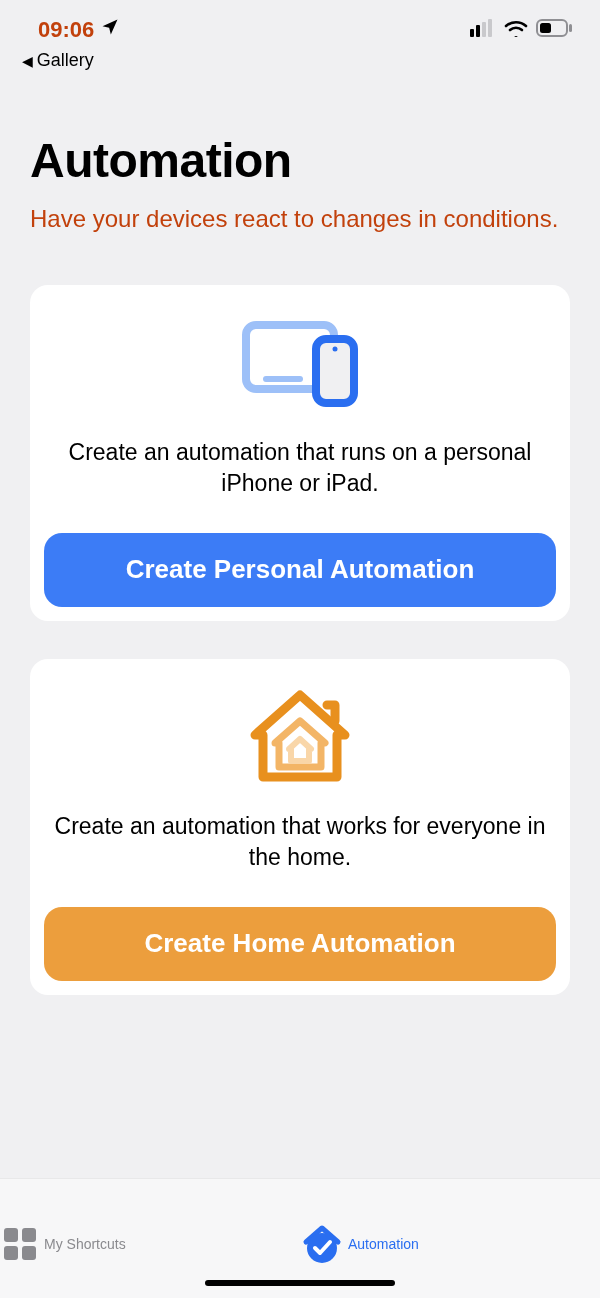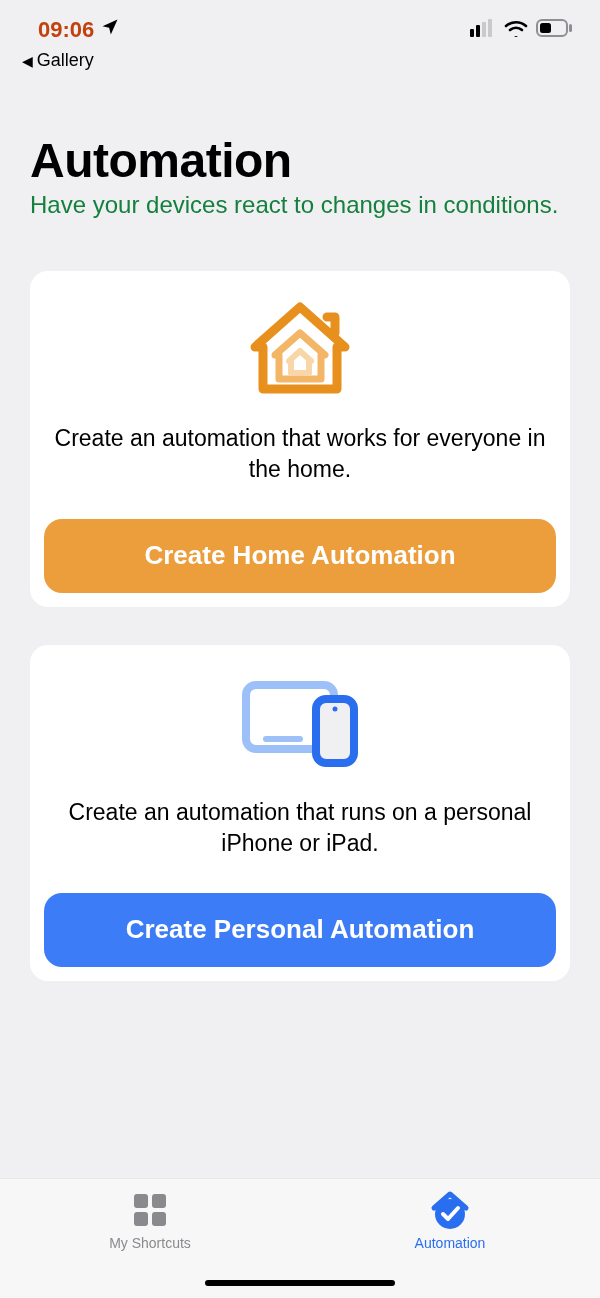--- a/index.html
+++ b/index.html
@@ -41,23 +41,24 @@
     .page {
       padding: 62px 30px 0 30px;
     }
     .page-title {
       font-size: 48px;
       font-weight: 800;
       letter-spacing: -0.5px;
       color: #000;
     }
     .page-subtitle {
+      margin-top: 14px;
       font-size: 24px;
       font-weight: 400;
-      color: #15803d;
+      color: #c2410c;
       line-height: 1.45;
     }
 
     .card {
       background: #fff;
       border-radius: 18px;
       margin-top: 48px;
       padding: 28px 14px 14px 14px;
       display: flex;
       flex-direction: column;
@@ -94,21 +95,21 @@
       left: 0; right: 0;
       height: 120px;
       background: #f7f7f8;
       border-top: 1px solid rgba(0,0,0,0.06);
       display: flex;
       padding-top: 10px;
     }
     .tab {
       flex: 1;
       display: flex;
-      flex-direction: column;
+      flex-direction: row;
       align-items: center;
       gap: 4px;
       cursor: pointer;
     }
     .tab-icon { height: 42px; display: flex; align-items: center; justify-content: center; }
     .tab-label { font-size: 14px; color: #8a8a8e; font-weight: 500; }
     .tab.active .tab-label { color: #2a6ef0; }
 
     .home-indicator {
       position: absolute;
@@ -163,42 +164,42 @@
   <span class="tri">◀</span>
   <span>Gallery</span>
 </div>
 
 <div class="page">
   <h1 class="page-title">Automation</h1>
   <p class="page-subtitle">Have your devices react to changes in conditions.</p>
 
   <div class="card">
     <div class="card-icon">
+      <svg width="120" height="88" viewBox="0 0 120 88">
+        <rect x="6" y="6" width="88" height="64" rx="10" fill="none" stroke="#9dc0f8" stroke-width="8"></rect>
+        <line x1="26" y1="60" x2="60" y2="60" stroke="#9dc0f8" stroke-width="6" stroke-linecap="round"></line>
+        <rect x="76" y="20" width="38" height="64" rx="10" fill="#f0f0f2" stroke="#2a6ef0" stroke-width="8"></rect>
+        <circle cx="95" cy="30" r="2.5" fill="#2a6ef0"></circle>
+      </svg>
+    </div>
+    <p class="card-desc">Create an automation that runs on a personal iPhone or iPad.</p>
+    <button class="card-btn btn-blue">Create Personal Automation</button>
+  </div>
+
+  <div class="card">
+    <div class="card-icon">
       <svg width="110" height="100" viewBox="0 0 110 100">
         <path d="M55 8 L100 48 L92 48 L92 90 L18 90 L18 48 L10 48 Z" fill="none" stroke="#e8901e" stroke-width="9" stroke-linejoin="round"></path>
         <path d="M82 18 L90 18 L90 34" fill="none" stroke="#e8901e" stroke-width="9" stroke-linecap="round" stroke-linejoin="round"></path>
         <path d="M55 34 L80 56 L76 56 L76 80 L34 80 L34 56 L30 56 Z" fill="none" stroke="#f3b566" stroke-width="7" stroke-linejoin="round"></path>
         <path d="M55 52 L66 62 L64 62 L64 74 L46 74 L46 62 L44 62 Z" fill="none" stroke="#f9d6a8" stroke-width="6" stroke-linejoin="round"></path>
       </svg>
     </div>
     <p class="card-desc">Create an automation that works for everyone in the home.</p>
     <button class="card-btn btn-orange">Create Home Automation</button>
-  </div>
-
-  <div class="card">
-    <div class="card-icon">
-      <svg width="120" height="88" viewBox="0 0 120 88">
-        <rect x="6" y="6" width="88" height="64" rx="10" fill="none" stroke="#9dc0f8" stroke-width="8"></rect>
-        <line x1="26" y1="60" x2="60" y2="60" stroke="#9dc0f8" stroke-width="6" stroke-linecap="round"></line>
-        <rect x="76" y="20" width="38" height="64" rx="10" fill="#f0f0f2" stroke="#2a6ef0" stroke-width="8"></rect>
-        <circle cx="95" cy="30" r="2.5" fill="#2a6ef0"></circle>
-      </svg>
-    </div>
-    <p class="card-desc">Create an automation that runs on a personal iPhone or iPad.</p>
-    <button class="card-btn btn-blue">Create Personal Automation</button>
   </div>
 </div>
 
 <div class="tab-bar">
   <div class="tab">
     <div class="tab-icon">
       <svg width="40" height="40" viewBox="0 0 40 40">
         <rect x="4" y="4" width="14" height="14" rx="3" fill="#8a8a8e"></rect>
         <rect x="22" y="4" width="14" height="14" rx="3" fill="#8a8a8e"></rect>
         <rect x="4" y="22" width="14" height="14" rx="3" fill="#8a8a8e"></rect>

